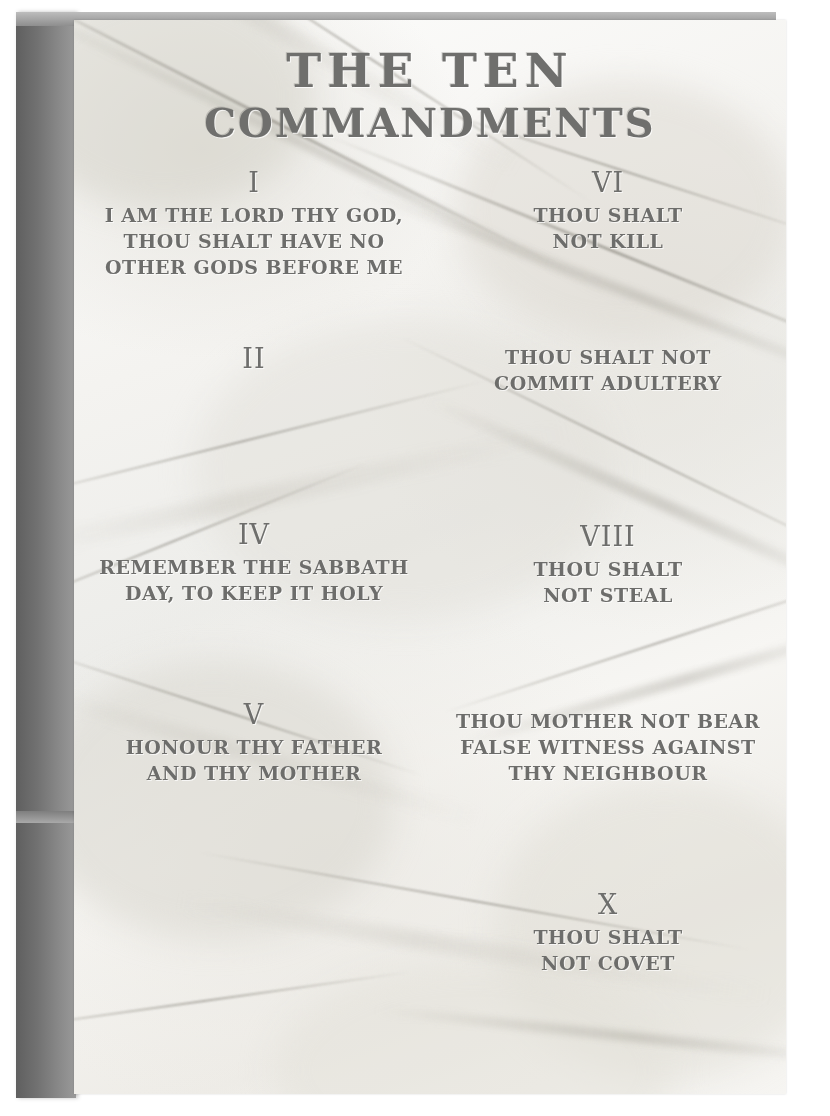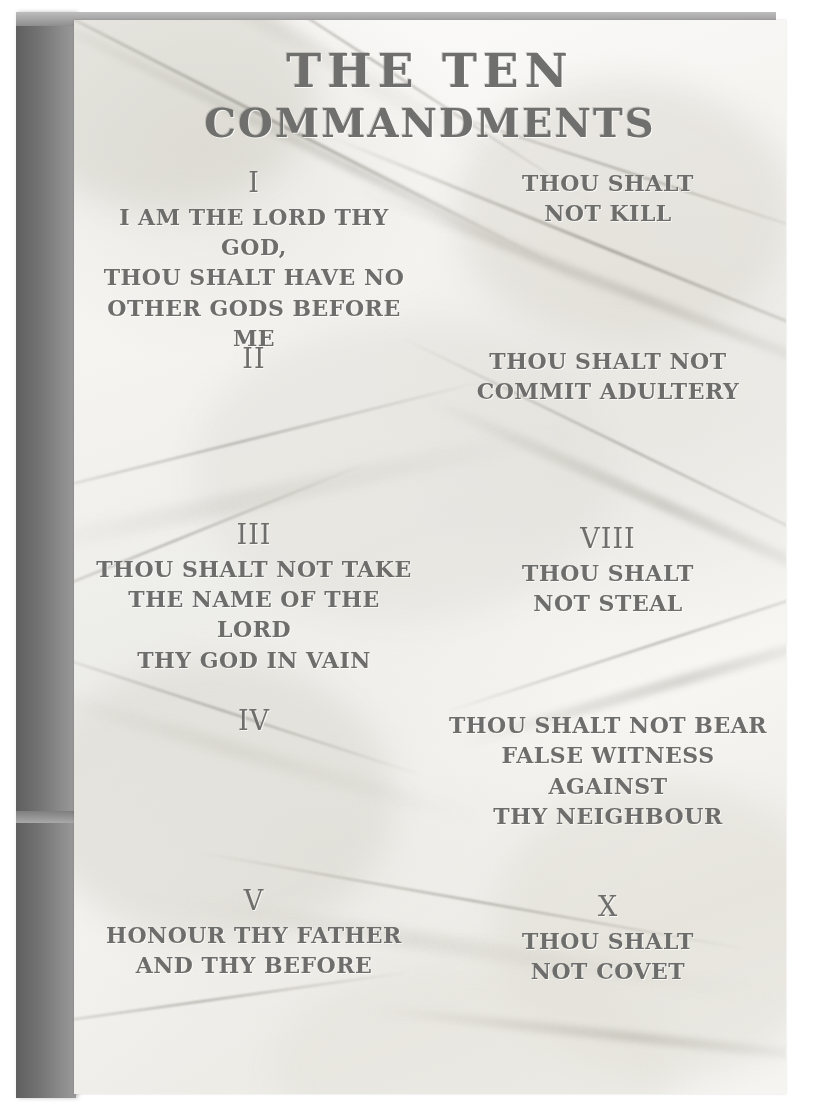--- a/index.html
+++ b/index.html
@@ -143,21 +143,21 @@
     font-family: "DejaVu Serif", serif;
     font-size: 27px;
     color: #6e6e6c;
     letter-spacing: 1px;
     line-height: 1.25;
     text-shadow: 1px 1px 0 rgba(255,255,255,0.7);
   }
   .cmd-text {
     font-family: "DejaVu Serif", serif;
     font-weight: bold;
-    font-size: 22px;
+    font-size: 19px;
     letter-spacing: 0.5px;
     line-height: 1.38;
     color: #6d6d6b;
     text-shadow: 1px 1px 0 rgba(255,255,255,0.7);
     margin-top: 2px;
   }
 
   
   .slot-1 { height: 176px; }
   .slot-2 { height: 176px; }
@@ -234,65 +234,60 @@
               <div class="cmd-text" style="white-space:pre-line;">I AM THE LORD THY GOD,
 THOU SHALT HAVE NO
 OTHER GODS BEFORE ME</div>
             </div>
           </div>
           <div class="slot-2">
             <div class="cmd s2">
               <div class="numeral">II</div>
             </div>
           </div>
-          <div class="slot-3">
-            <div class="cmd s3">
-              <div class="numeral">III</div>
-              <div class="cmd-text" style="white-space:pre-line;">THOU SHALT NOT TAKE
-THE NAME OF THE LORD
-THY GOD IN VAIN</div>
-            </div>
-          </div>
           <div class="slot-4">
             <div class="cmd s4">
               <div class="numeral">IV</div>
+              <div class="cmd-text" style="white-space:pre-line;">REMEMBER THE SABBATH
+DAY, TO KEEP IT HOLY</div>
             </div>
           </div>
           <div class="slot-5">
             <div class="cmd s5">
               <div class="numeral">V</div>
               <div class="cmd-text" style="white-space:pre-line;">HONOUR THY FATHER
-AND THY BEFORE</div>
+AND THY MOTHER</div>
             </div>
           </div>
         </div>
 
         <div class="col col-right">
           <div class="slot-1">
             <div class="cmd s1">
+              <div class="numeral">VI</div>
               <div class="cmd-text" style="white-space:pre-line;">THOU SHALT
 NOT KILL</div>
             </div>
           </div>
           <div class="slot-2">
             <div class="cmd s2">
               <div class="cmd-text" style="white-space:pre-line;">THOU SHALT NOT
 COMMIT ADULTERY</div>
             </div>
           </div>
           <div class="slot-3">
             <div class="cmd s3">
               <div class="numeral">VIII</div>
               <div class="cmd-text" style="white-space:pre-line;">THOU SHALT
 NOT STEAL</div>
             </div>
           </div>
           <div class="slot-4">
             <div class="cmd s4">
-              <div class="cmd-text" style="white-space:pre-line;">THOU SHALT NOT BEAR
+              <div class="cmd-text" style="white-space:pre-line;">THOU MOTHER NOT BEAR
 FALSE WITNESS AGAINST
 THY NEIGHBOUR</div>
             </div>
           </div>
           <div class="slot-5">
             <div class="cmd s5">
               <div class="numeral">X</div>
               <div class="cmd-text" style="white-space:pre-line;">THOU SHALT
 NOT COVET</div>
             </div>

